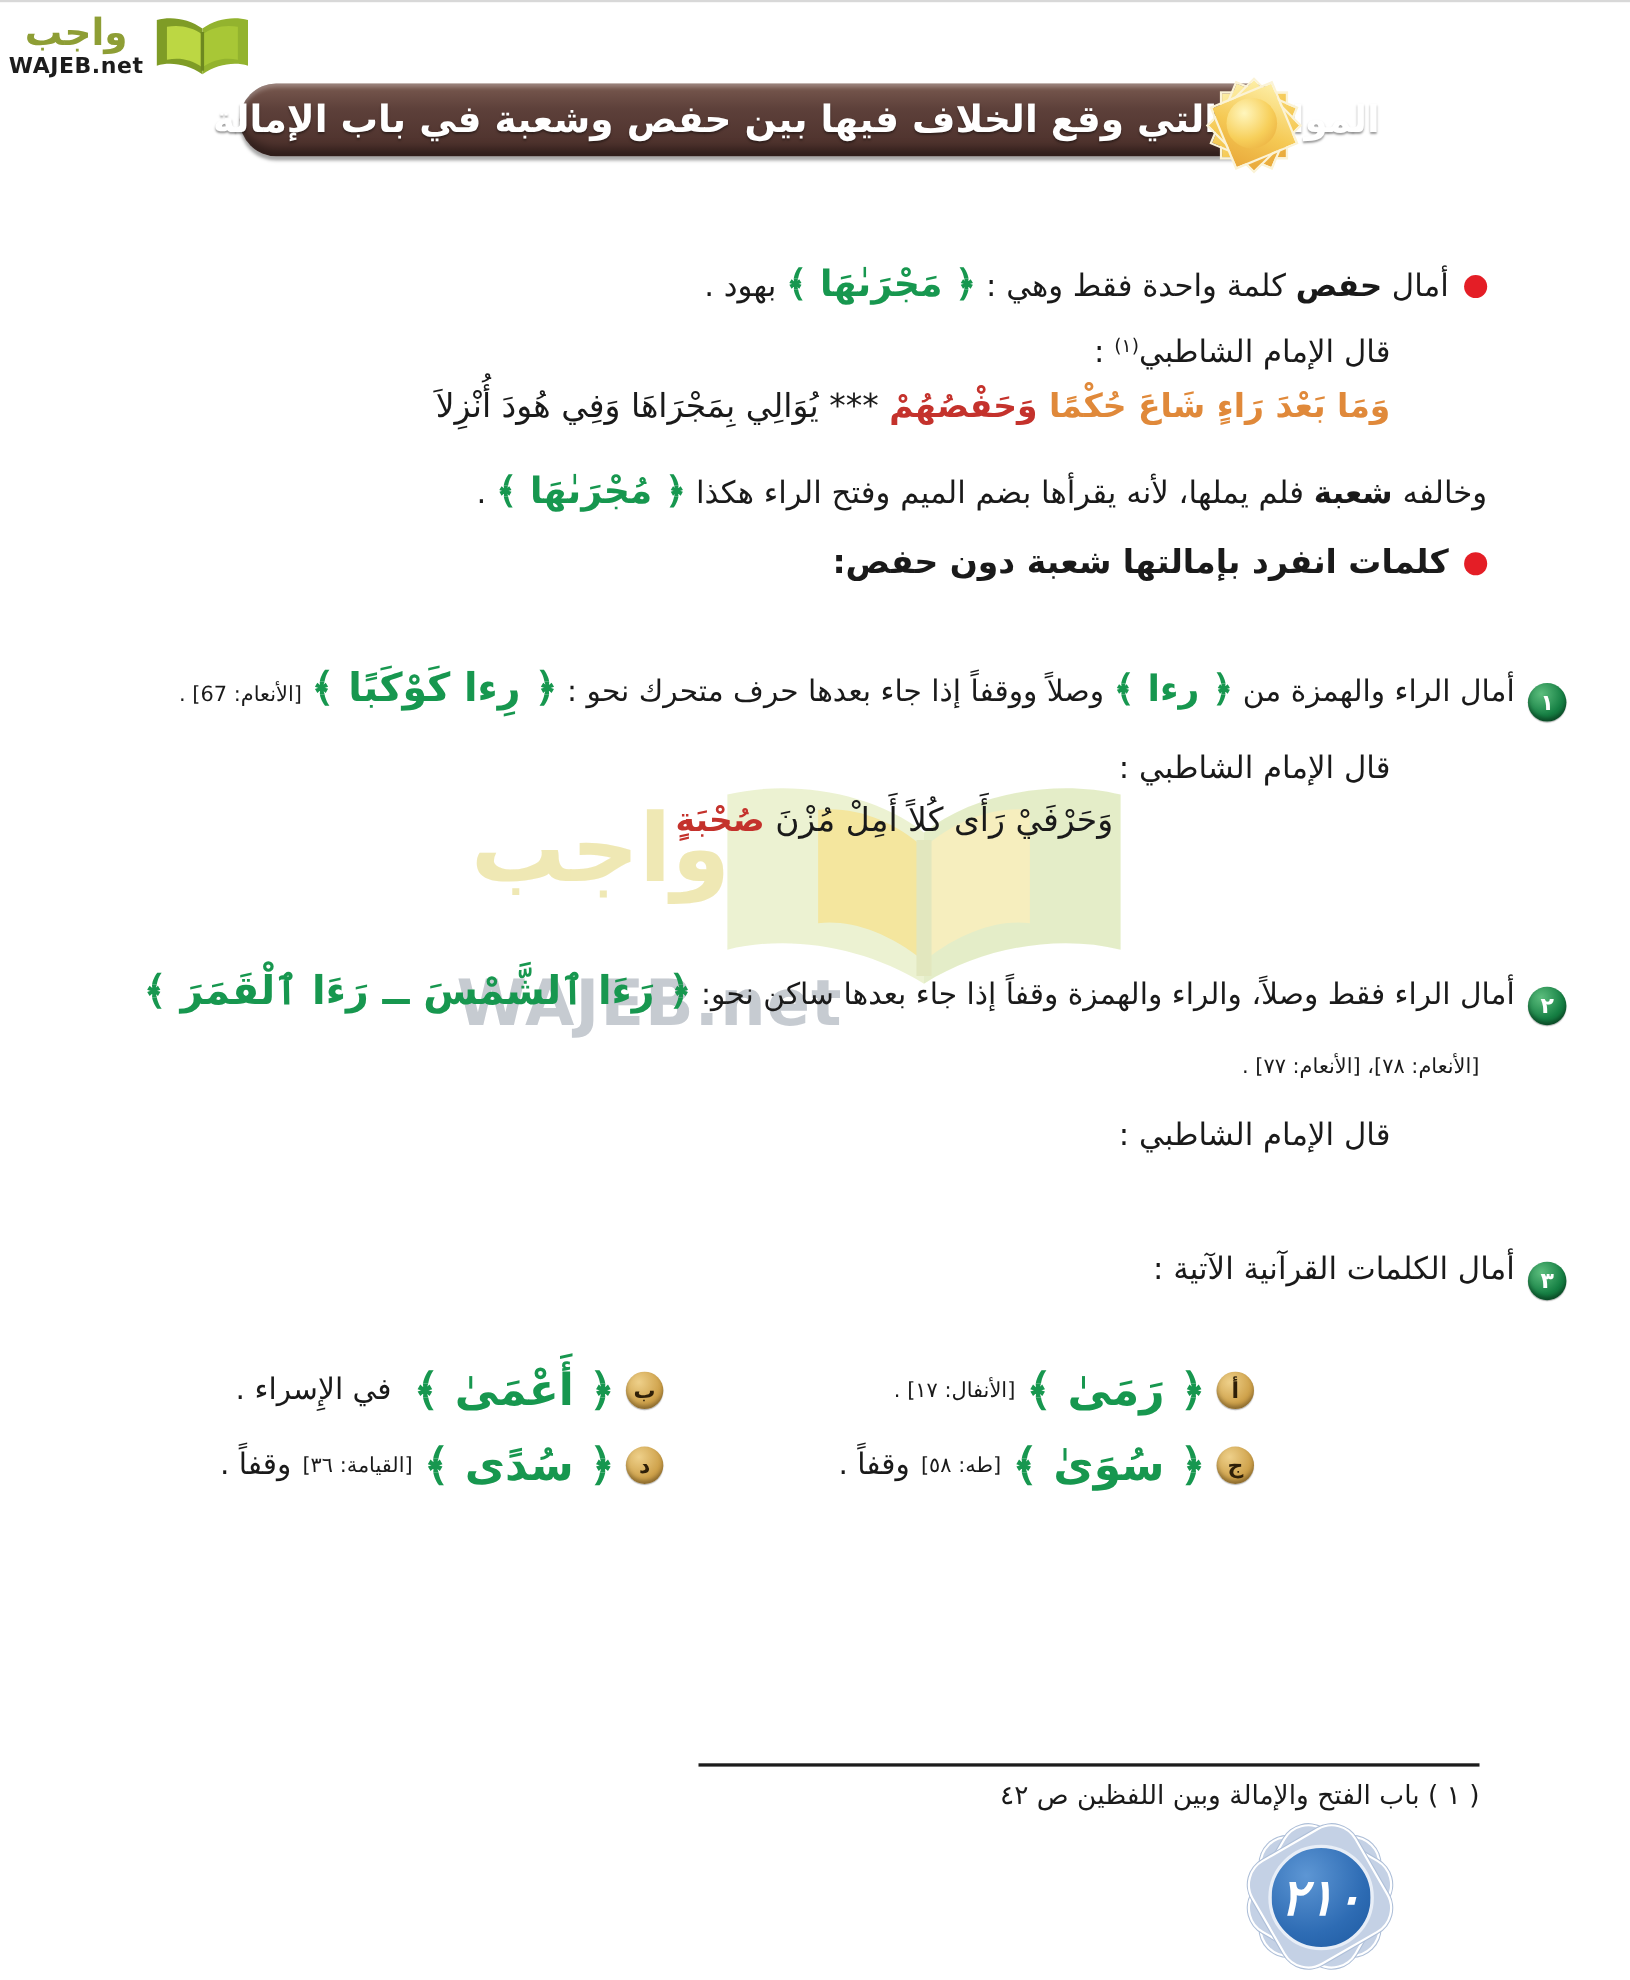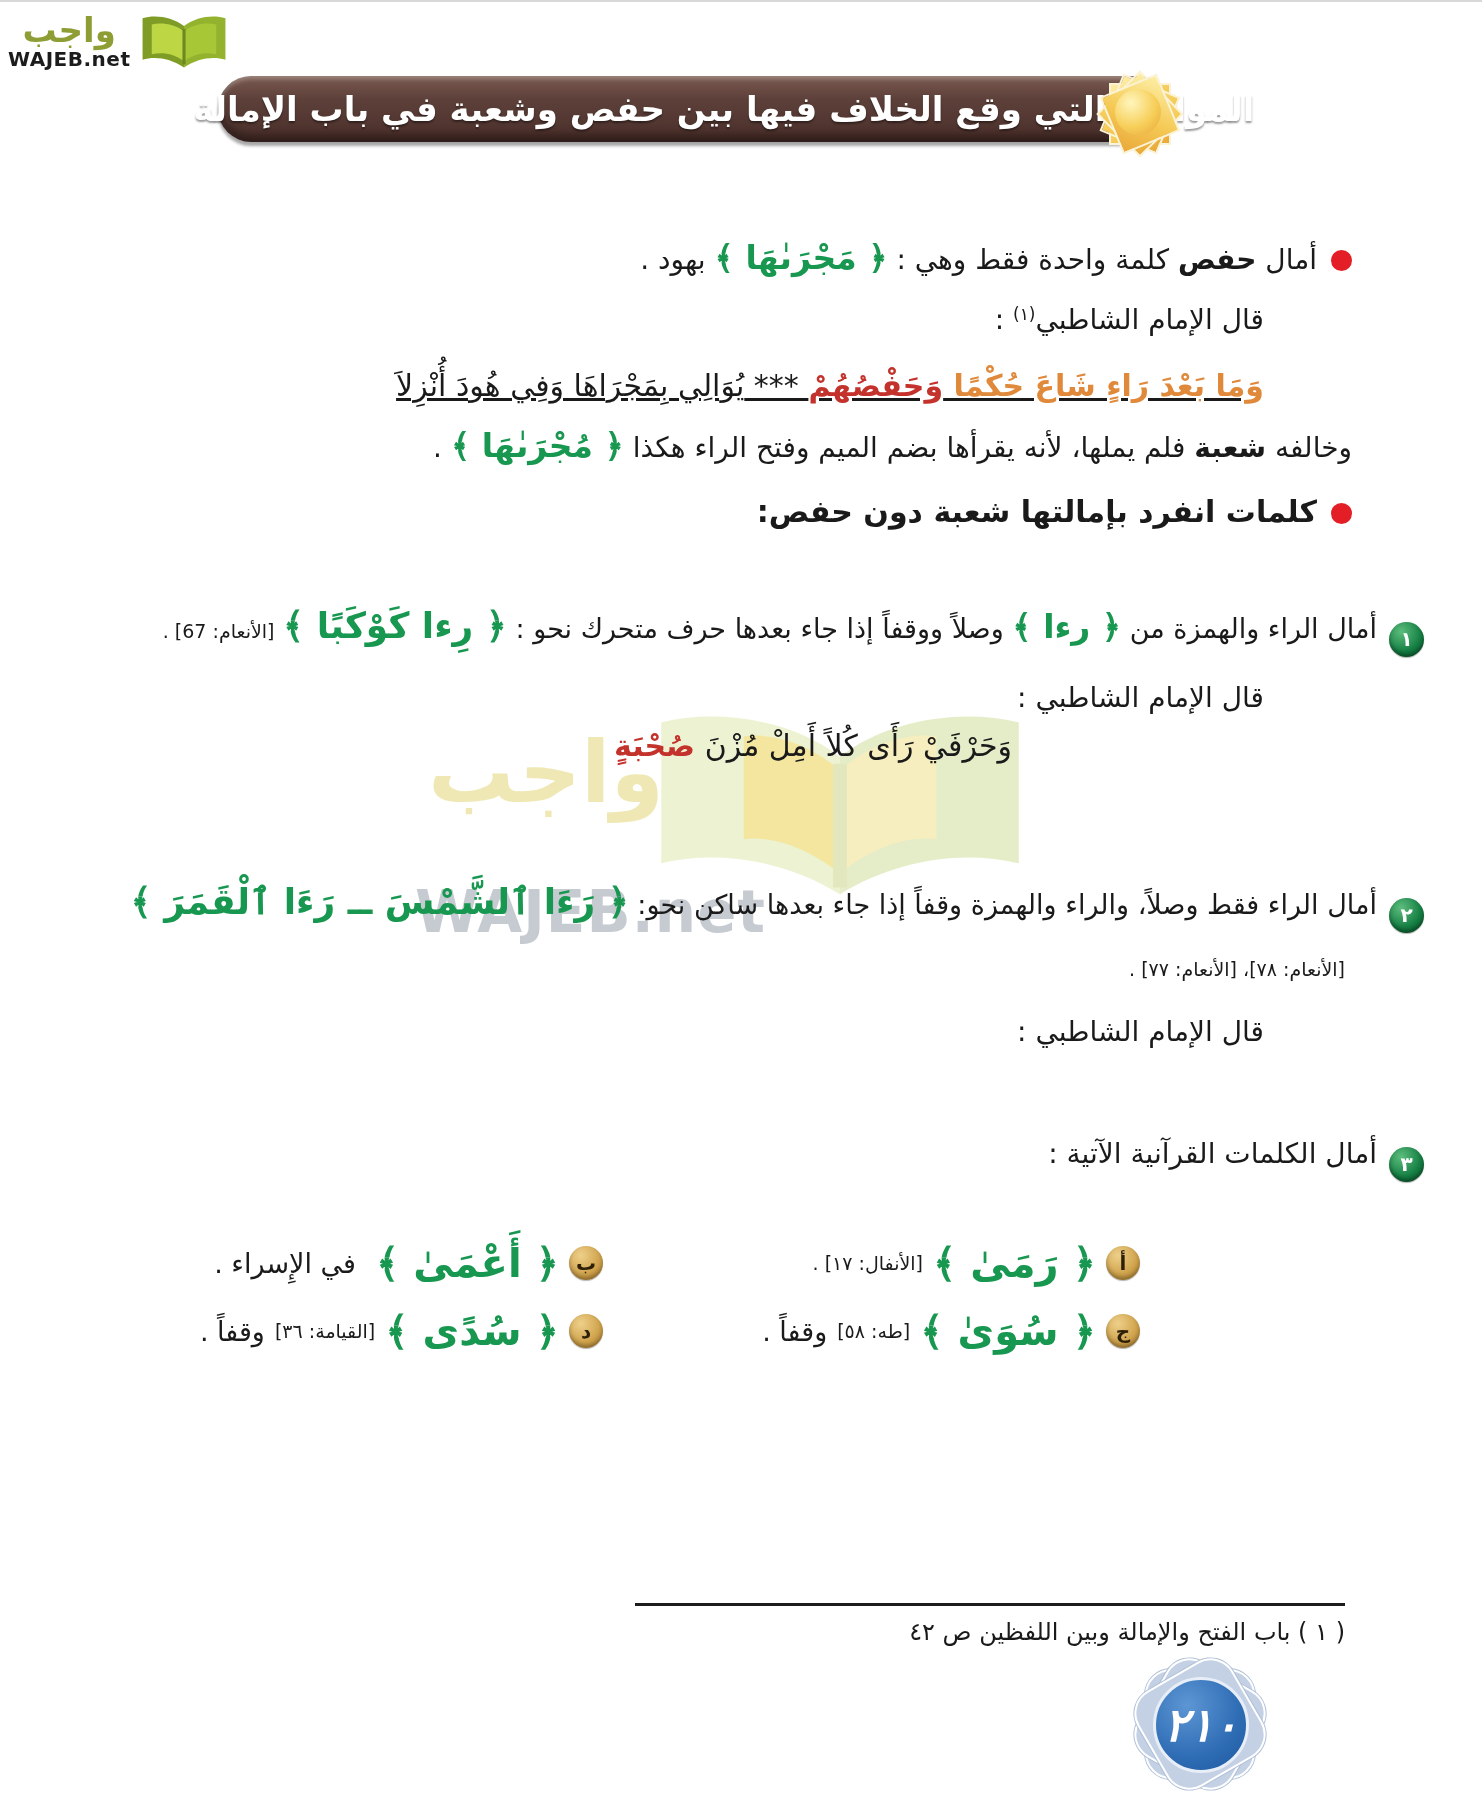--- a/index.html
+++ b/index.html
@@ -127,21 +127,21 @@
   </div>
 
   <div class="row fs-body" style="top:232px;right:130px;">
     <span class="bullet"></span><span>أمال </span><span class="b">حفص</span><span> كلمة واحدة فقط وهي : </span><span class="quran q-md">﴿ مَجْرَىٰهَا ﴾</span><span> بهود .</span>
   </div>
 
   <div class="row fs-body" style="top:298px;right:218px;">
     <span>قال الإمام الشاطبي</span><span class="sup">(١)</span><span> :</span>
   </div>
 
-  <div class="row poem" style="top:368px;right:218px;text-decoration:underline;">
+  <div class="row poem" style="top:352px;right:218px;">
     <span class="orange b">وَمَا بَعْدَ رَاءٍ شَاعَ حُكْمًا </span><span class="redw b">وَحَفْصُهُمْ</span><span> *** </span><span>يُوَالِي بِمَجْرَاهَا وَفِي هُودَ أُنْزِلاَ</span>
   </div>
 
   <div class="row fs-body" style="top:420px;right:130px;">
     <span>وخالفه </span><span class="b">شعبة</span><span> فلم يملها، لأنه يقرأها بضم الميم وفتح الراء هكذا </span><span class="quran q-md">﴿ مُجْرَىٰهَا ﴾</span><span> .</span>
   </div>
 
   <div class="row heading" style="top:494px;right:130px;">
     <span class="bullet"></span><span>كلمات انفرد بإمالتها شعبة دون حفص:</span>
   </div>

